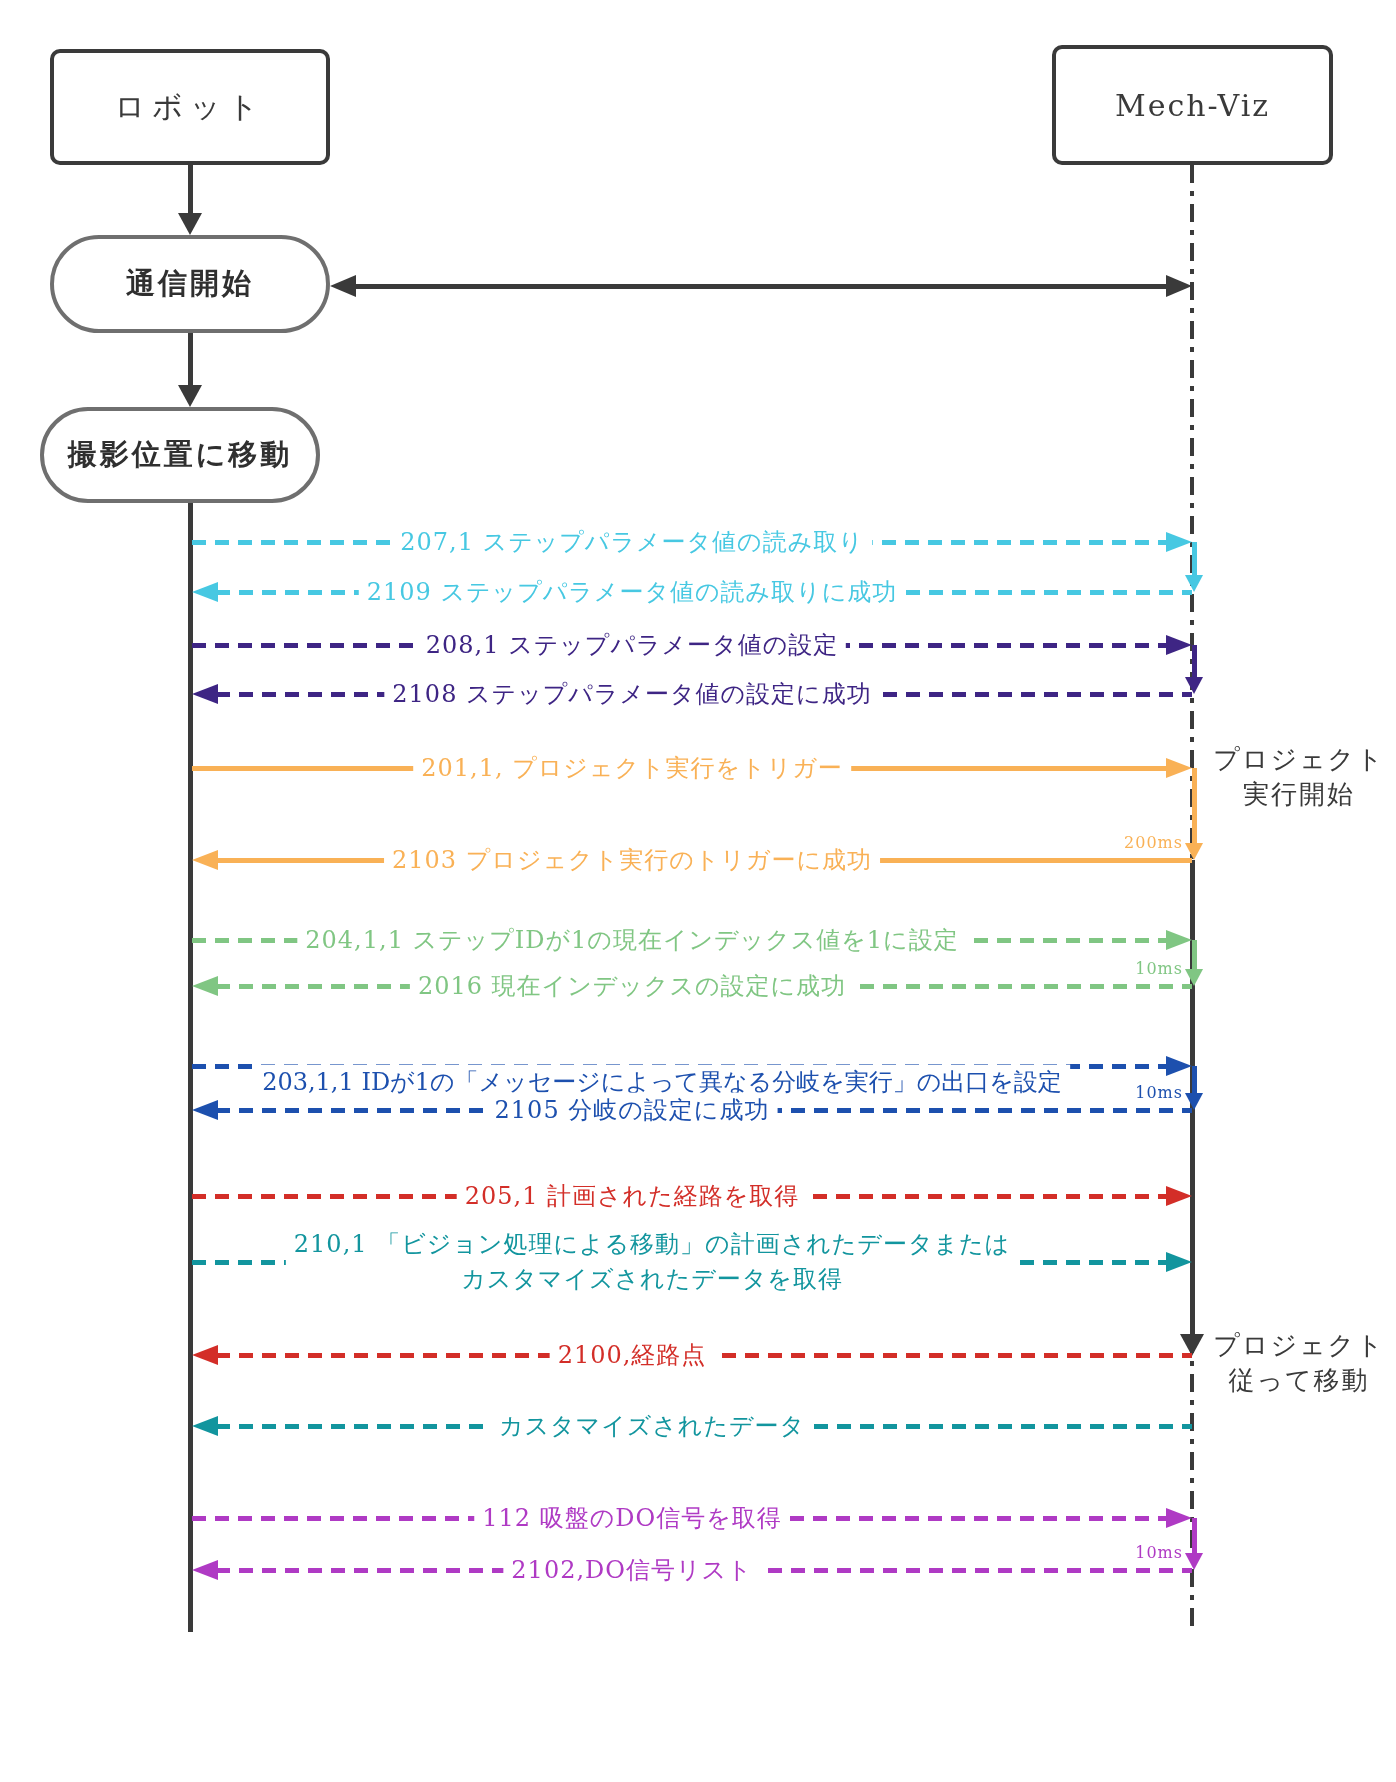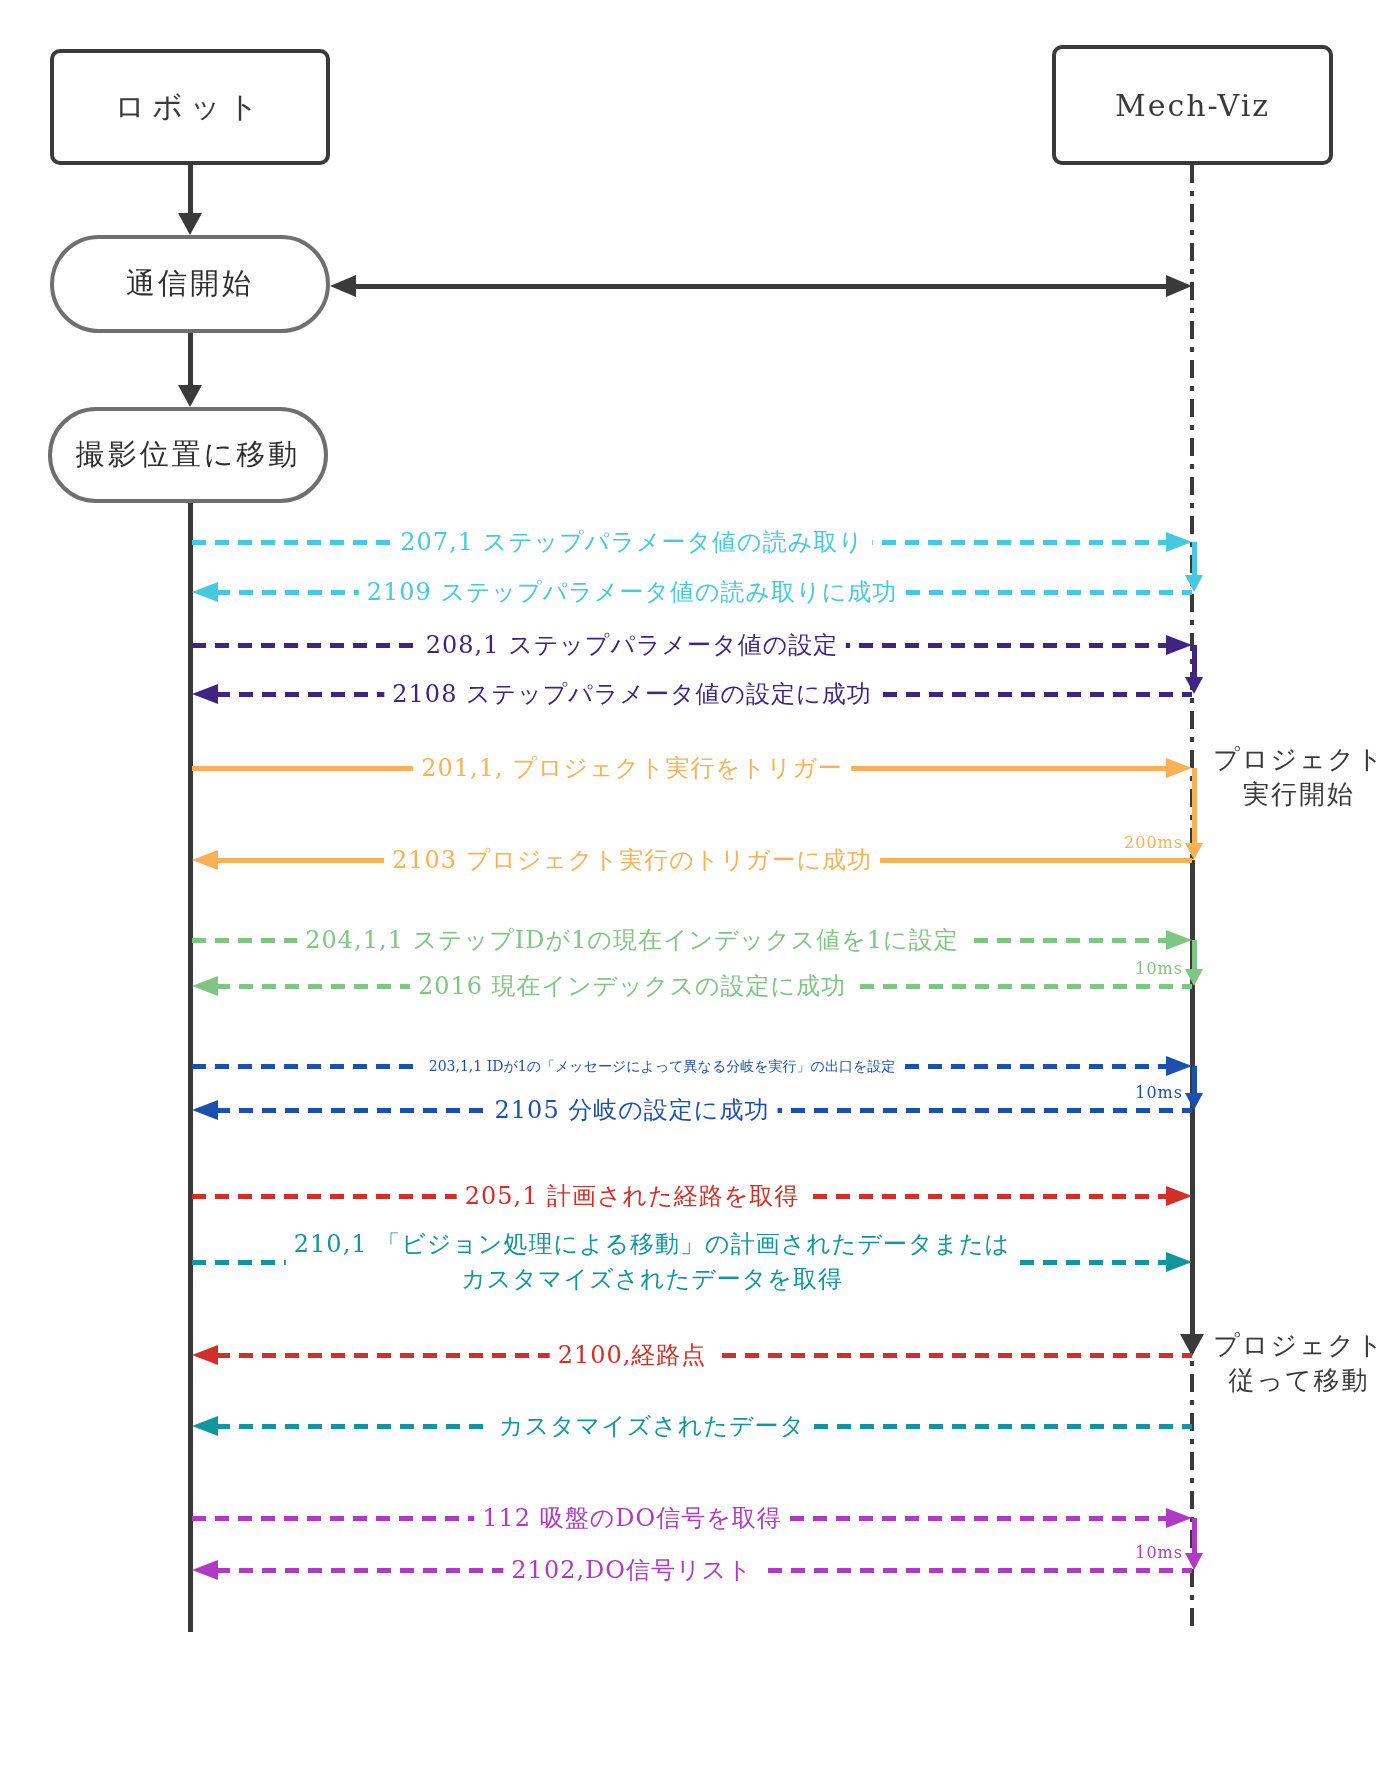--- a/index.html
+++ b/index.html
@@ -5,21 +5,21 @@
   html,body{margin:0;padding:0;background:#fff;}
   #stage{position:relative;width:1396px;height:1632px;background:#fff;overflow:hidden;
          font-family:"DejaVu Serif","Liberation Serif",serif;}
   
   .actor{position:absolute;border:4px solid #3a3a3a;border-radius:10px;background:#fff;
          display:flex;align-items:center;justify-content:center;font-size:30px;color:#3a3a3a;
          letter-spacing:7px;box-sizing:border-box;}
   
   .pill{position:absolute;border:4px solid #6f6f6f;border-radius:52px;background:#fff;
         display:flex;flex-direction:column;align-items:center;justify-content:center;
-        font-size:29px;color:#2f2f2f;letter-spacing:3px;box-sizing:border-box;line-height:1.35;text-align:center;}
+        font-size:29px;color:#2f2f2f;letter-spacing:3px;box-sizing:border-box;line-height:1.35;text-align:center;font-weight:bold;}
   
   .vline{position:absolute;width:5px;background:#3a3a3a;}
   .vtip{position:absolute;width:0;height:0;border-left:12px solid transparent;
         border-right:12px solid transparent;border-top:22px solid #3a3a3a;}
   
   .lifeline-dash{position:absolute;width:4px;
      background:repeating-linear-gradient(180deg,#3a3a3a 0 18px,transparent 18px 26px,#3a3a3a 26px 31px,transparent 31px 39px);}
   
   .comm{position:absolute;height:0;}
   .comm .cline{position:absolute;left:24px;right:24px;top:-2.5px;height:5px;background:#3a3a3a;}
@@ -34,21 +34,21 @@
   .msg.solid .line{background:var(--c);}
   .msg.right .line{left:0;right:24px;}
   .msg.left  .line{left:24px;right:0;}
   .msg .head{position:absolute;width:0;height:0;top:-10px;}
   .msg.right .head{right:0;border-top:10px solid transparent;border-bottom:10px solid transparent;
                    border-left:26px solid var(--c);}
   .msg.left .head{left:0;border-top:10px solid transparent;border-bottom:10px solid transparent;
                   border-right:26px solid var(--c);}
   .lbl{position:absolute;left:44%;top:0;transform:translate(-50%,-50%);background:#fff;
        font-size:24px;letter-spacing:1px;line-height:1.45;padding:0 8px;white-space:nowrap;text-align:center;}
-  .msg.small .lbl{font-size:14px;letter-spacing:0;}
+  .msg.small .lbl{font-size:24px;letter-spacing:0;margin-top:16px;}
   .lbl span{display:block;}
   .lbl span:empty{display:none;}
   
   .drop{position:absolute;left:1192px;width:5px;}
   .drop .bar{position:absolute;left:0;top:0;bottom:15px;width:5px;background:var(--c);}
   .drop .tip{position:absolute;left:-7px;bottom:0;width:0;height:0;
              border-left:9px solid transparent;border-right:9px solid transparent;border-top:17px solid var(--c);}
   .drop .dur{position:absolute;right:14px;bottom:8px;color:var(--c);font-size:16px;white-space:nowrap;letter-spacing:1px;}
   
   .activation{position:absolute;left:1190px;width:5px;background:#3a3a3a;}
@@ -79,21 +79,21 @@
 
   <div class="comm" style="left:330px;top:286px;width:862px;">
     <div class="cline"></div>
     <div class="hl"></div>
     <div class="hr"></div>
   </div>
 
   <div class="vline" style="left:188px;top:333px;height:52px;"></div>
   <div class="vtip" style="left:178px;top:385px;"></div>
 
-  <div class="pill" style="left:48px;top:407px;width:280px;height:96px;">
+  <div class="pill" style="left:40px;top:407px;width:280px;height:96px;">
     <span>撮影位置に移動</span>
   </div>
 
   <div class="vline" style="left:188px;top:503px;height:1137px;"></div>
   <div class="vtip" style="left:178px;top:1640px;"></div>
 
   <div class="pill" style="left:34px;top:1662px;width:280px;height:113px;justify-content:center;">
     <span>計画された経路に</span>
     <span>従って移動</span>
   </div>

